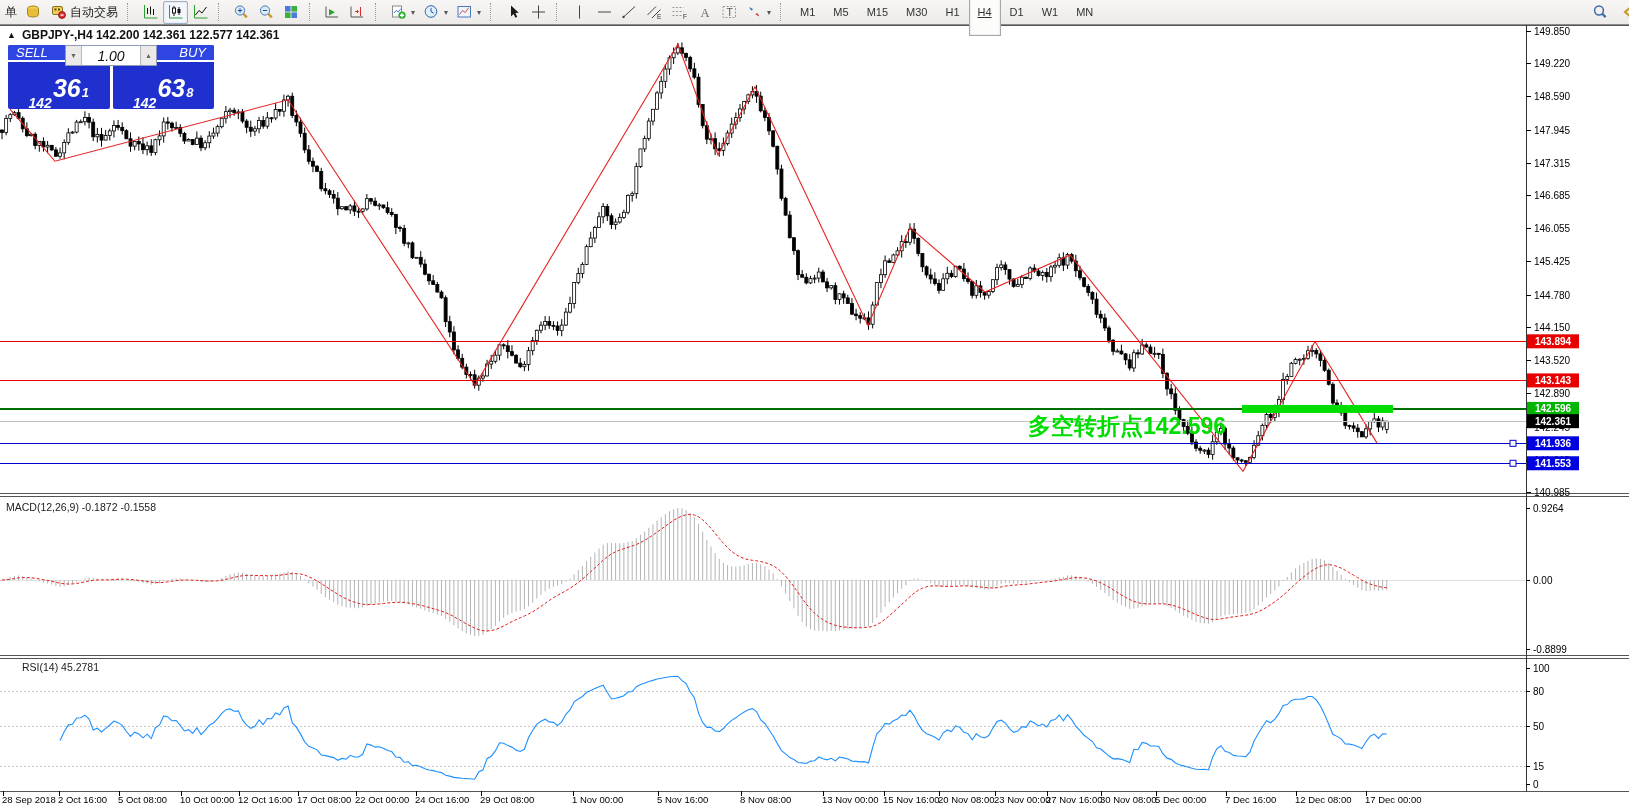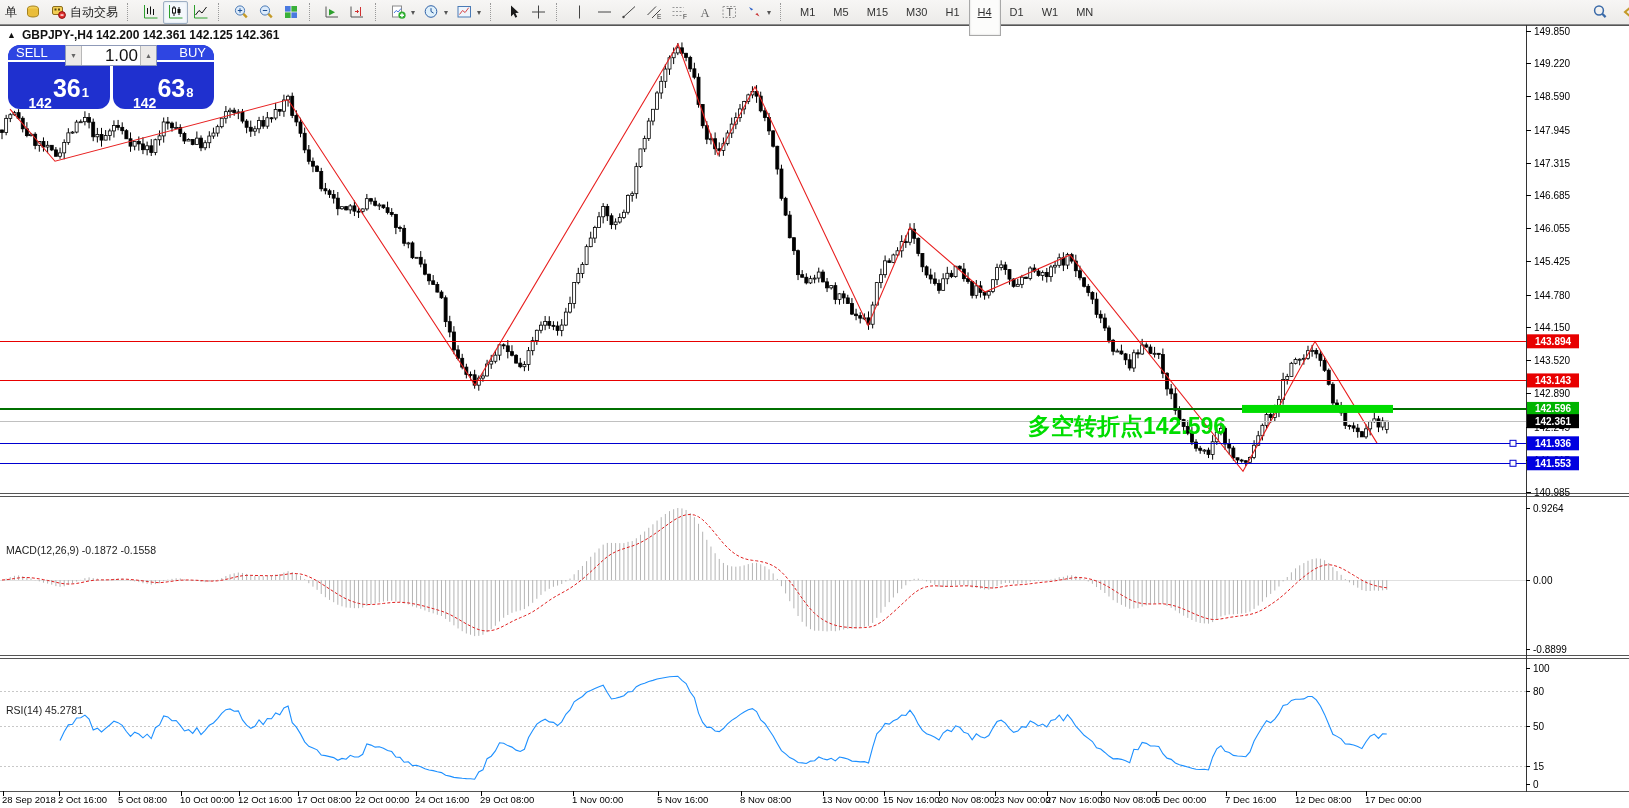--- a/index.html
+++ b/index.html
@@ -16,36 +16,36 @@
   .tb-ic{display:flex;align-items:center;}
   .caret{font-size:8px;color:#555;margin-left:1px;}
   .tf-btn{font-size:11px;color:#333;padding:13px 8px;height:20px;display:flex;align-items:center;border:1px solid transparent;cursor:default;}
   .tf-btn.active{background:#fcfcfb;border:1px solid #a8a8a8;box-shadow:inset 0 0 2px #ccc;text-decoration:underline;}
   .partial-cut{margin-right:-9px;}
   
   #chart-svg{position:absolute;top:0;left:0;z-index:1;font-family:"Liberation Sans",sans-serif;}
   .sym-header{position:absolute;left:7px;top:28px;z-index:3;font-size:12px;font-weight:bold;color:#111;display:flex;gap:6px;align-items:center;}
   .sym-header .tri{font-size:9px;cursor:pointer;}
   .annotation{position:absolute;left:1028px;top:411px;z-index:2;font-size:23px;font-weight:bold;color:#00dd00;white-space:nowrap;}
-  .pane-label{position:absolute;z-index:2;font-size:10.5px;color:#222;margin-top:43px;}
+  .pane-label{position:absolute;z-index:2;font-size:10.5px;color:#222;}
   
   .ocp{position:absolute;left:8px;top:45px;width:206px;height:64px;z-index:4;display:flex;gap:3px;}
-  .ocp-half{flex:1;background:#1f30cf;display:flex;flex-direction:column;border-radius:12px;overflow:hidden;cursor:pointer;}
+  .ocp-half{flex:1;background:#1f30cf;display:flex;flex-direction:column;border-radius:2px;overflow:hidden;cursor:pointer;font-style:italic;}
   .ocp-strip{height:20px;background:#2e45e2;border-bottom:2px solid #fff;color:#fff;font-size:13px;
              display:flex;align-items:center;padding:0 8px;}
   .ocp-strip.right{justify-content:flex-end;}
   .ocp-price{flex:1;display:flex;align-items:flex-end;justify-content:center;color:#fff;padding-bottom:3px;}
   .ocp-small{font-size:14px;font-weight:bold;margin-bottom:4px;}
   .ocp-big{font-size:25px;font-weight:bold;line-height:29px;margin:12px 1px;}
   .ocp-sup{font-size:13px;font-weight:bold;margin-bottom:15px;}
   .ocp-vol{position:absolute;left:57px;top:0;width:92px;height:21px;display:flex;z-index:5;background:#fff;border:1px solid #8f9ab8;box-sizing:border-box;}
   .vol-btn{width:15px;background:#eceae8;color:#666;font-size:7px;display:flex;align-items:center;justify-content:center;cursor:pointer;}
   .vol-btn.left{border-right:1px solid #b8b8b8;}
   .vol-btn.right{border-left:1px solid #b8b8b8;}
-  .vol-input{flex:1;border:none;outline:none;text-align:right;font-size:17px;font-family:"Liberation Sans",sans-serif;color:#111;min-width:0;}
+  .vol-input{flex:1;border:none;outline:none;text-align:center;font-size:14px;font-family:"Liberation Sans",sans-serif;color:#111;min-width:0;font-style:italic;}
 </style>
 </head>
 <body>
 
 <div class="app">
   <div class="toolbar" id="toolbar">
       <div class="tb-btn">
         <span>单</span>
       </div>
       <div class="tb-btn">
@@ -1438,21 +1438,21 @@
       <g>
         <rect x="1527" y="414.1769000000002" width="52" height="14" fill="#000000"></rect>
         <text x="1553" y="424.6769000000002" font-size="10" font-weight="bold" fill="#fff" text-anchor="middle">142.361</text>
       </g>
       <rect x="1510" y="440.31939999999935" width="6" height="6" fill="#fff" stroke="#0000d0"></rect>
       <rect x="1510" y="460.27369999999985" width="6" height="6" fill="#fff" stroke="#0000d0"></rect>
     </svg>
 
   <div class="sym-header">
     <span class="tri">▲</span>
-    <span>GBPJPY-,H4  142.200 142.361 142.125 142.361</span>
+    <span>GBPJPY-,H4  142.200 142.361 122.577 142.361</span>
   </div>
 
   <div class="ocp">
     <div class="ocp-half">
       <div class="ocp-strip">SELL</div>
       <div class="ocp-price">
         <span class="ocp-small">142</span>
         <span class="ocp-big">36</span>
         <span class="ocp-sup">1</span>
       </div>
@@ -1468,14 +1468,14 @@
     <div class="ocp-vol">
       <div class="vol-btn left">▼</div>
       <input class="vol-input" value="1.00" style="">
       <div class="vol-btn right">▲</div>
     </div>
   </div>
 
   <div class="annotation">多空转折点142.596</div>
 
   <div class="pane-label" style="left:6px;top:501px;">MACD(12,26,9) -0.1872 -0.1558</div>
-  <div class="pane-label" style="left:6px;top:661px;">RSI(14) 45.2781</div>
+  <div class="pane-label" style="left:22px;top:661px;">RSI(14) 45.2781</div>
 </div>
 
 </body></html>

